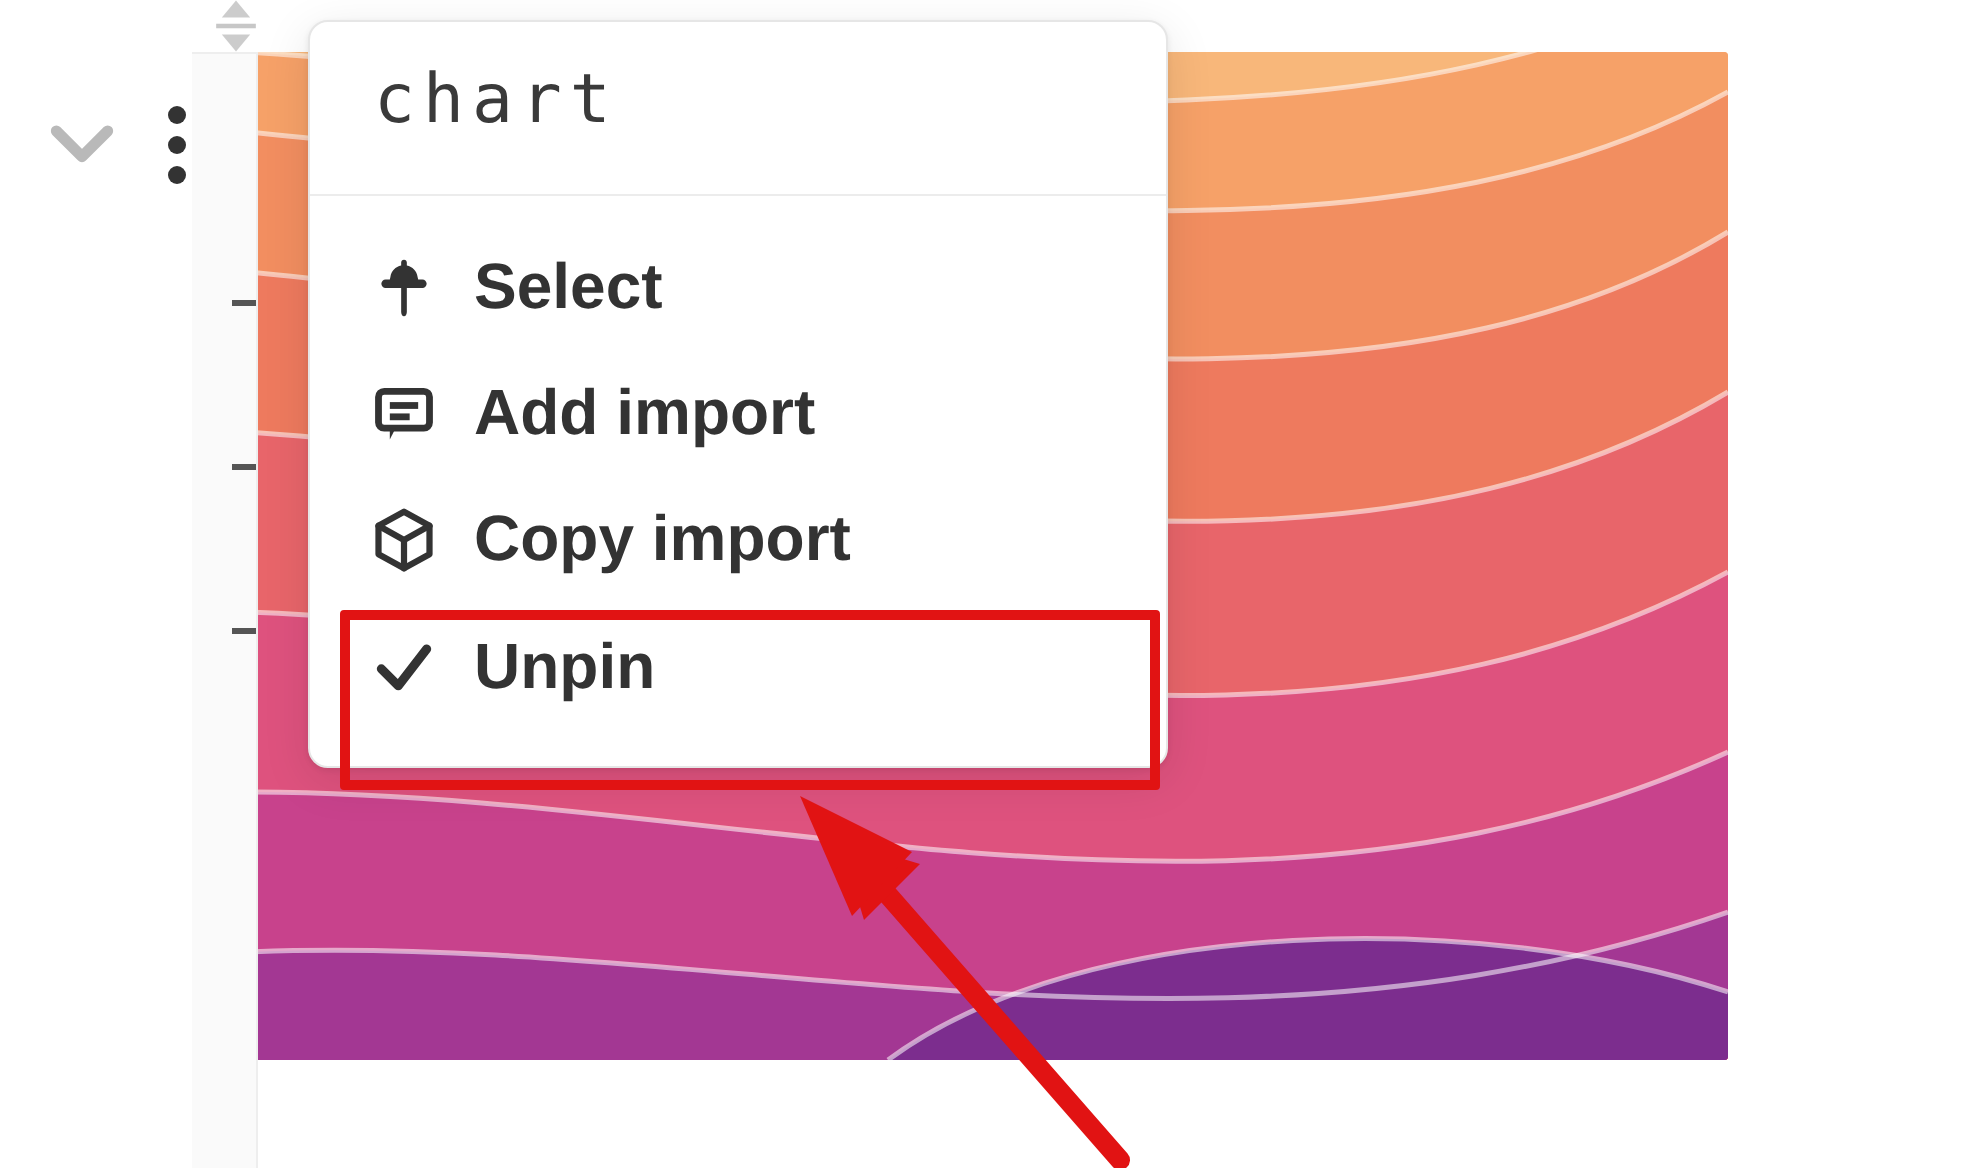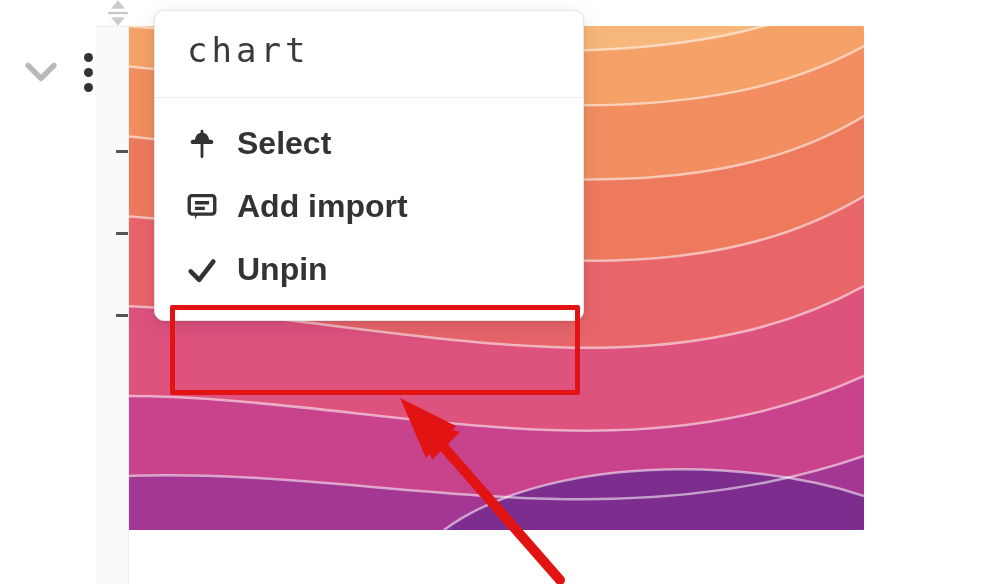--- a/index.html
+++ b/index.html
@@ -279,20 +279,30 @@
           <svg viewBox="0 0 24 24" fill="none" stroke="currentColor" stroke-width="2.4">
             <rect x="3" y="4" width="18" height="13" rx="2"></rect>
             <path d="M9 17l-2 4v-4" fill="currentColor" stroke="none"></path>
             <line x1="7" y1="9" x2="17" y2="9"></line>
             <line x1="7" y1="13" x2="14" y2="13"></line>
           </svg>
         </span>
         <span>Add import</span>
       </div>
 
+      <div class="menu-item">
+        <span class="micon">
+          <svg viewBox="0 0 24 24" fill="none" stroke="currentColor" stroke-width="2.2" stroke-linejoin="round" stroke-linecap="round">
+            <path d="M12 2 L21 7 L21 17 L12 22 L3 17 L3 7 Z"></path>
+            <path d="M3 7 L12 12 L21 7"></path>
+            <path d="M12 12 L12 22"></path>
+          </svg>
+        </span>
+        <span>Copy import</span>
+      </div>
 
       <div class="menu-item">
         <span class="micon">
           <svg viewBox="0 0 24 24" fill="none" stroke="currentColor" stroke-width="3.2" stroke-linecap="round" stroke-linejoin="round">
             <polyline points="4 13 10 19 20 6"></polyline>
           </svg>
         </span>
         <span>Unpin</span>
       </div>
 

